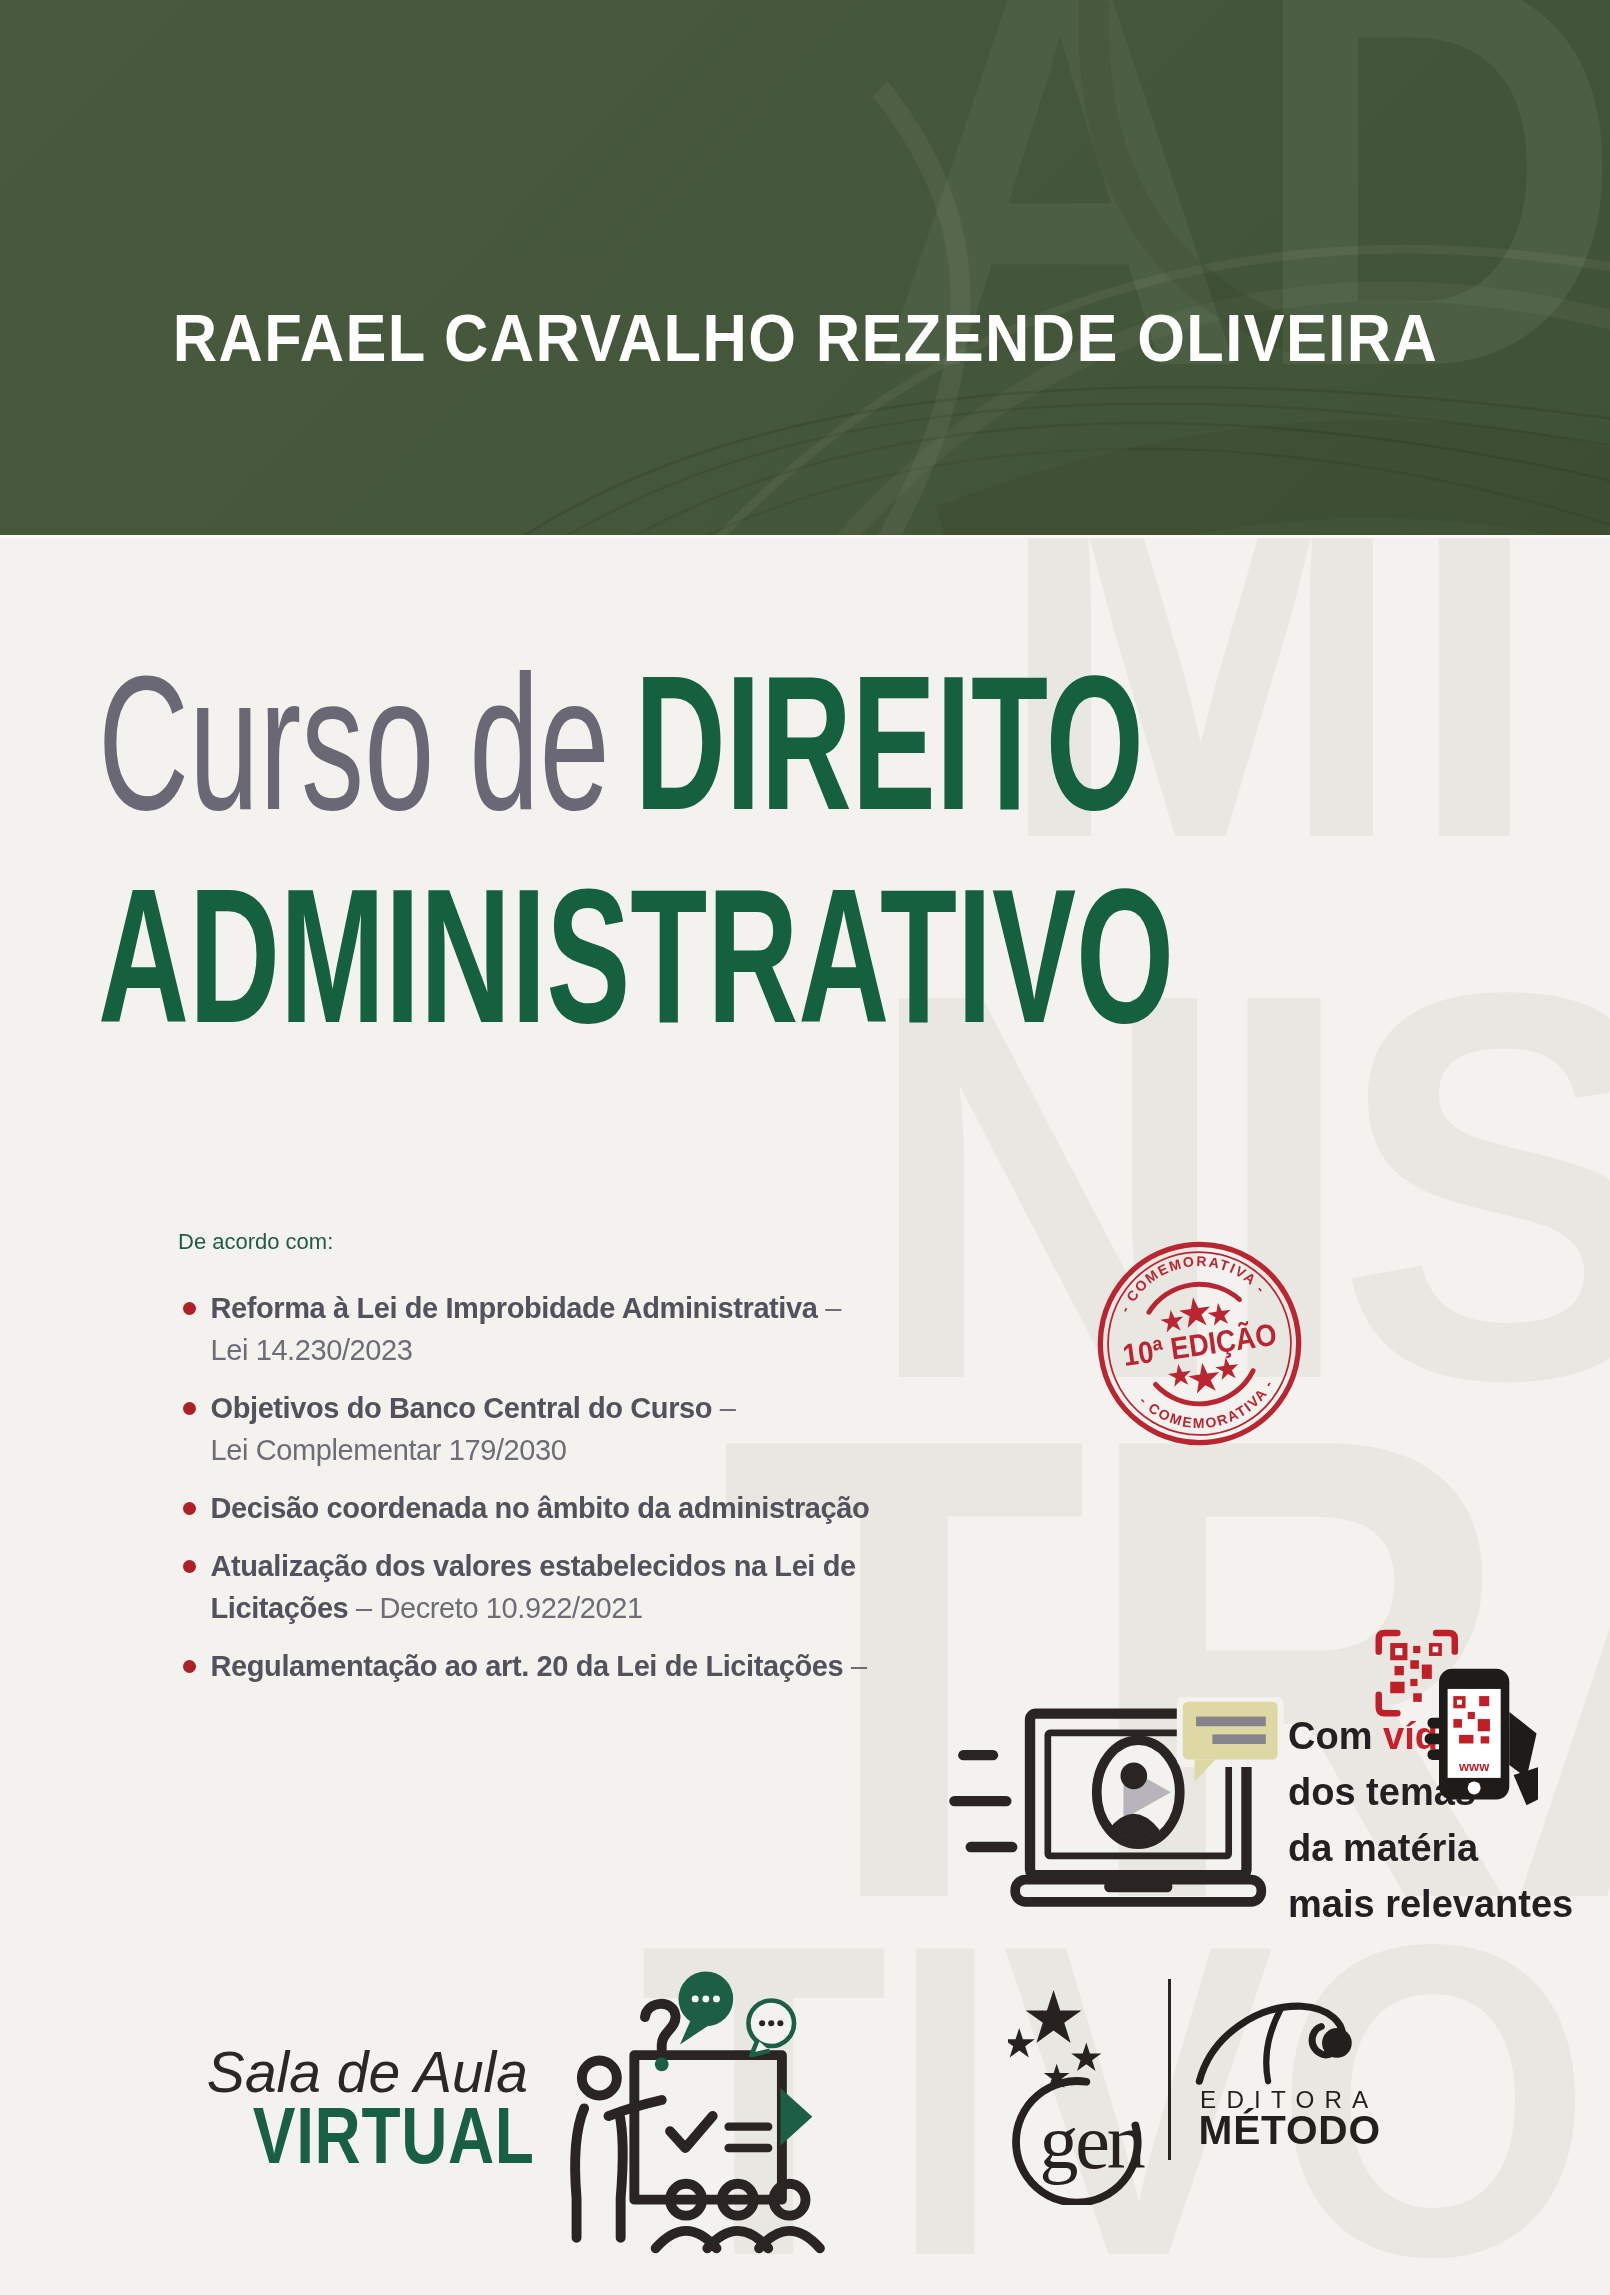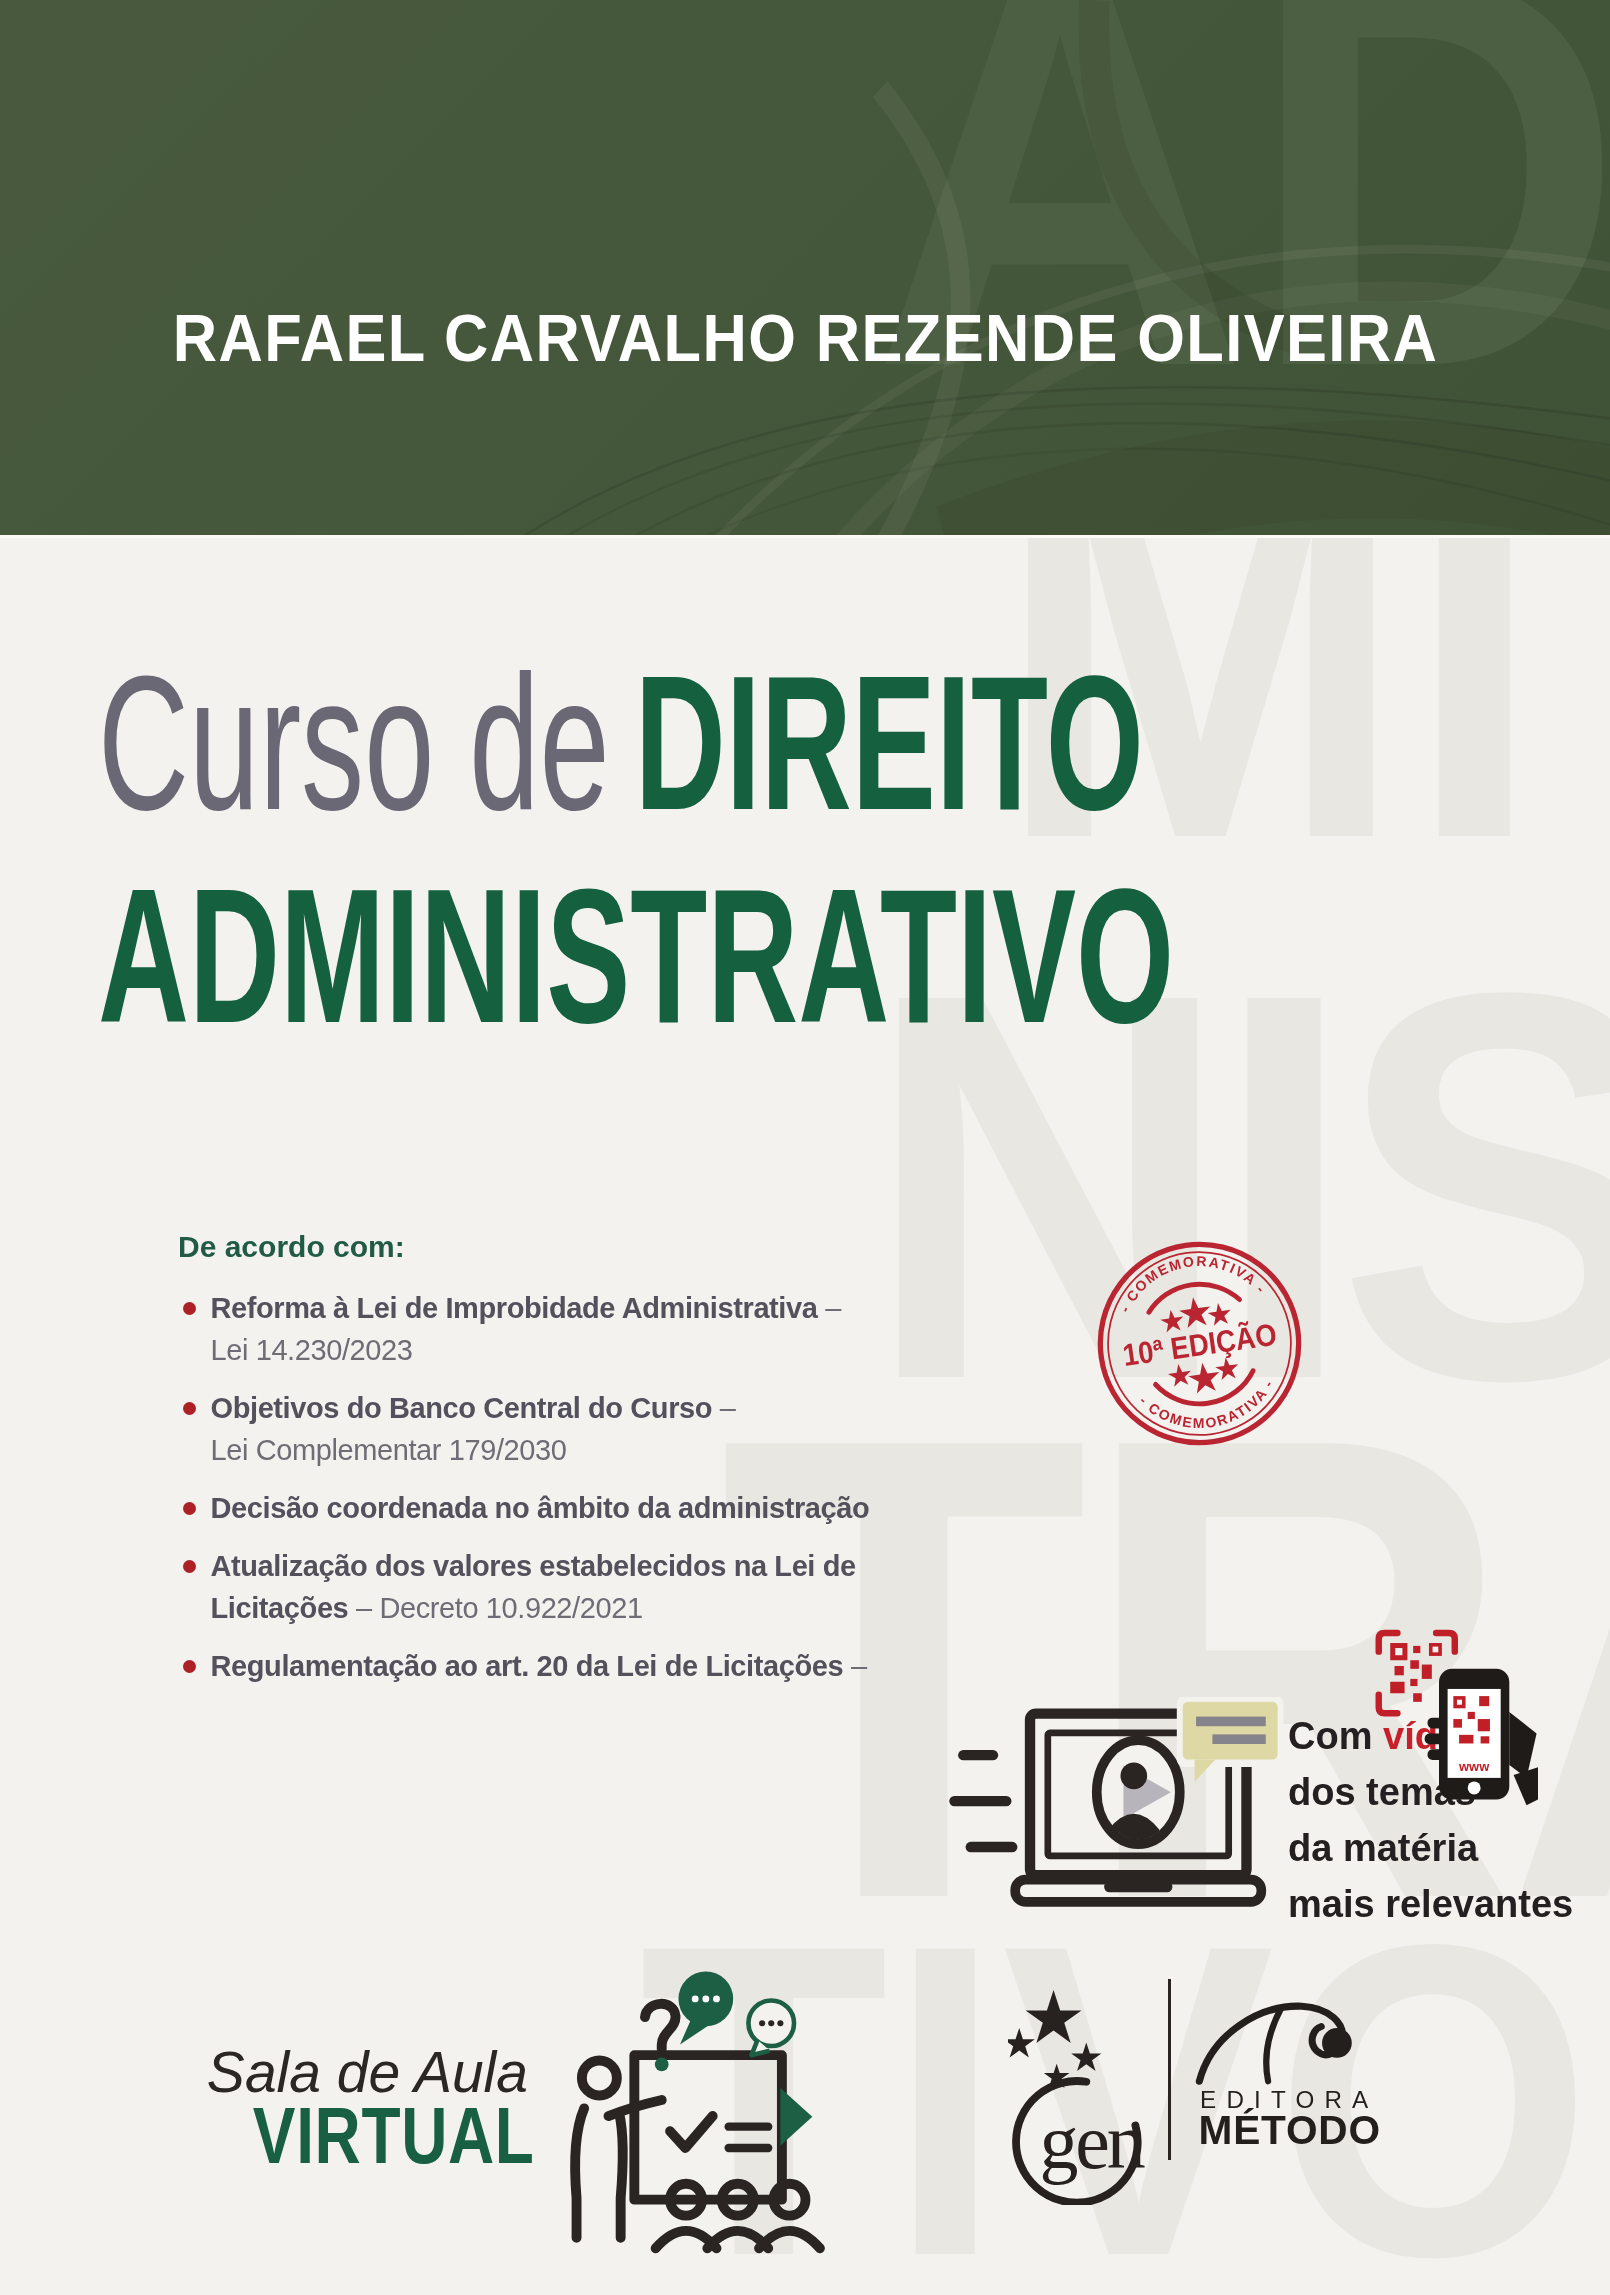--- a/index.html
+++ b/index.html
@@ -34,22 +34,22 @@
   
   .title-line{position:absolute; left:98px; white-space:nowrap; line-height:1;}
   .title-inner{display:inline-block; transform:scaleX(0.66); transform-origin:left top;
     font-size:191px; line-height:191px; white-space:nowrap;}
   .t1{top:647px;}
   .t2{top:860px;}
   .t-prefix{color:#6a6875; font-weight:400; margin-right:0.20em;}
   .t-green{color:#14603f; font-weight:700;}
   
   .acc-heading{
-    position:absolute; left:178px; top:1230px; font-size:30px; line-height:1.1;
-    color:#215b46; font-weight:700;
+    position:absolute; left:178px; top:1230px; font-size:22px; line-height:1.1;
+    color:#215b46; font-weight:400;
   }
   .acc-list{
     position:absolute; left:181px; top:1285px; width:750px;
     margin:2px; padding:0; list-style:none;
   }
   .acc-list li{
     position:relative; padding-left:27.5px; margin-bottom:16px;
     font-size:29px; line-height:42px; letter-spacing:-0.4px; color:#6e6c75;
   }
   .acc-list li::before{

